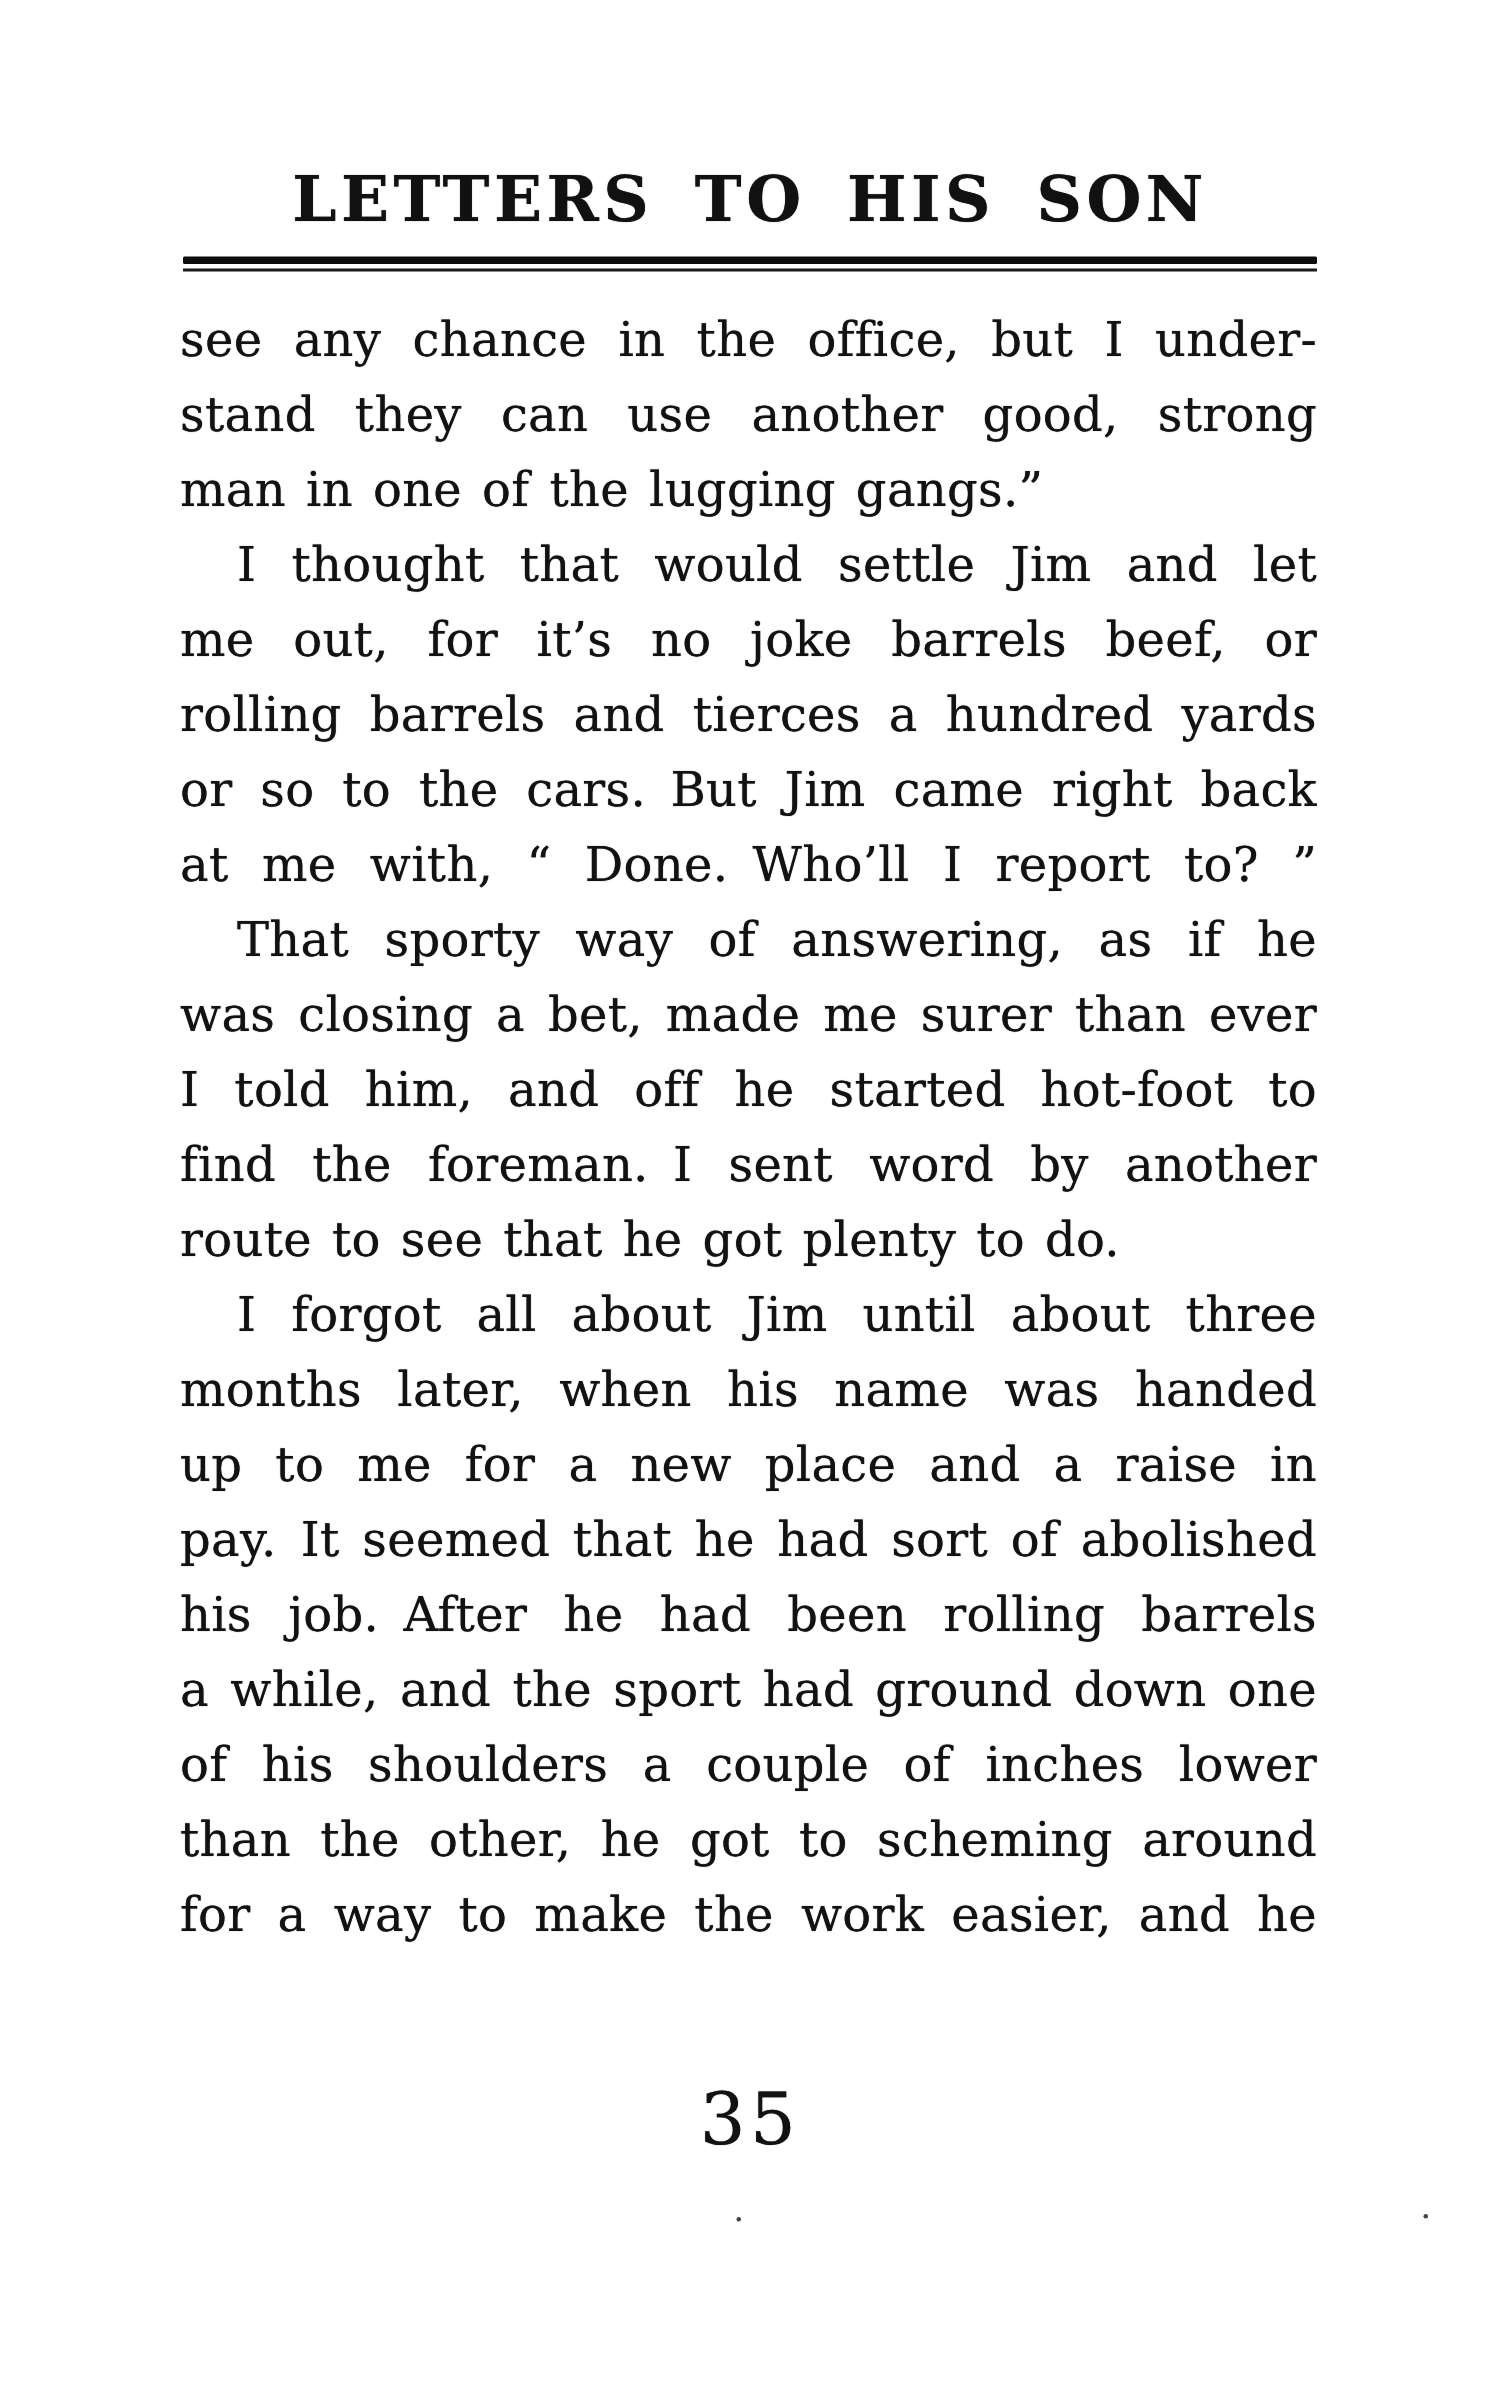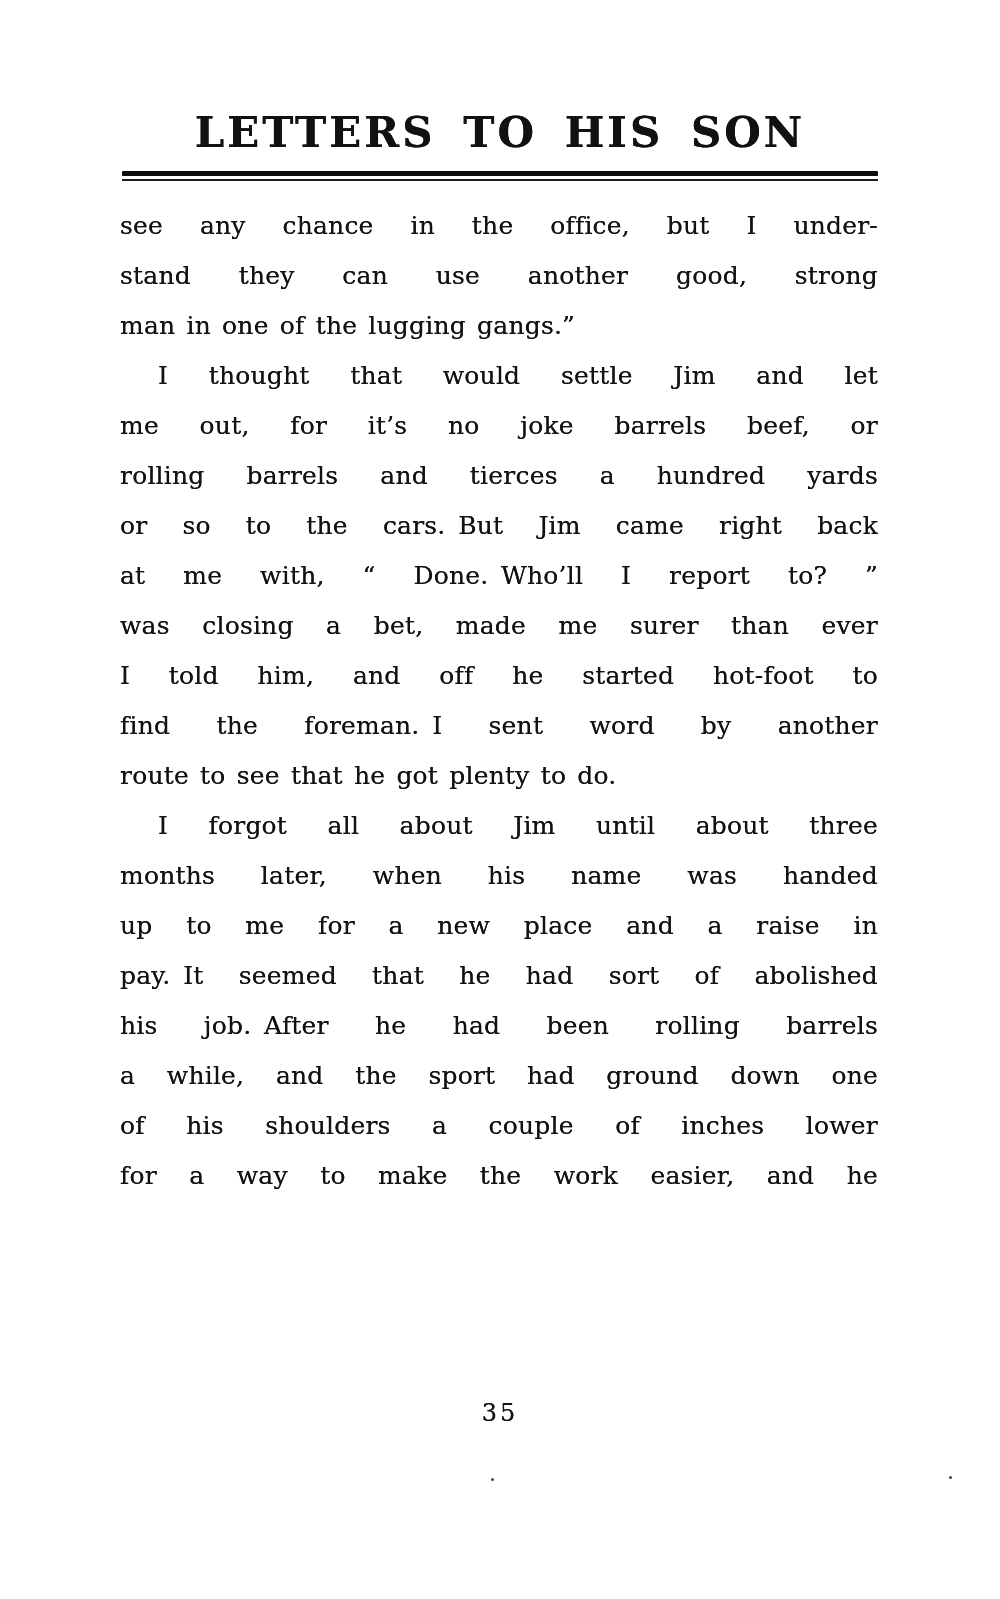--- a/index.html
+++ b/index.html
@@ -42,21 +42,21 @@
     height: 2px;
     margin-top: 3px;
     background: #1b1b1b;
   }
   .body-text {
     margin: 20px 122px 0 120px; 
   }
   .line {
     height: 50px;
     line-height: 50px;
-    font-size: 25px;
+    font-size: 32px;
     letter-spacing: 0.2px;
     word-spacing: 3px;
     white-space: normal;
     text-align: left;
     text-align-last: left;
     text-shadow: 0 0 0.6px rgba(0,0,0,0.8);
   }
   .line.j {
     text-align: justify;
     text-align-last: justify;
@@ -65,21 +65,21 @@
     padding-left: 38px;
   }
   .page-number {
     position: absolute;
     top: 1390px;
     left: 0;
     width: 100%;
     height: 46px;
     line-height: 46px;
     text-align: center;
-    font-size: 24px;
+    font-size: 48px;
     letter-spacing: 3px;
     color: #121212;
     text-shadow: 0 0 0.6px rgba(0,0,0,0.8);
   }
   .speck {
     position: absolute;
     background: #444;
     border-radius: 50%;
   }
   .speck-1 { left: 491px; top: 1478px; width: 3px; height: 3px; }
@@ -105,33 +105,35 @@
         <div class="line">man in one of the lugging gangs.”</div>
       </div>
       <div class="paragraph">
         <div class="line j indent">I thought that would settle Jim and let</div>
         <div class="line j">me out, for it’s no joke barrels beef, or</div>
         <div class="line j">rolling barrels and tierces a hundred yards</div>
         <div class="line j">or so to the cars. But Jim came right back</div>
         <div class="line j">at me with, “ Done. Who’ll I report to? ”</div>
       </div>
       <div class="paragraph">
+        <div class="line j indent">That sporty way of answering, as if he</div>
         <div class="line j">was closing a bet, made me surer than ever</div>
         <div class="line j">I told him, and off he started hot-foot to</div>
         <div class="line j">find the foreman. I sent word by another</div>
         <div class="line">route to see that he got plenty to do.</div>
       </div>
       <div class="paragraph">
         <div class="line j indent">I forgot all about Jim until about three</div>
         <div class="line j">months later, when his name was handed</div>
         <div class="line j">up to me for a new place and a raise in</div>
         <div class="line j">pay. It seemed that he had sort of abolished</div>
         <div class="line j">his job. After he had been rolling barrels</div>
         <div class="line j">a while, and the sport had ground down one</div>
         <div class="line j">of his shoulders a couple of inches lower</div>
+        <div class="line j">than the other, he got to scheming around</div>
         <div class="line j">for a way to make the work easier, and he</div>
       </div>
     </div>
 
   <div class="page-number">35</div>
 
   <div class="speck speck-1"></div>
   <div class="speck speck-2"></div>
 
 </div>

